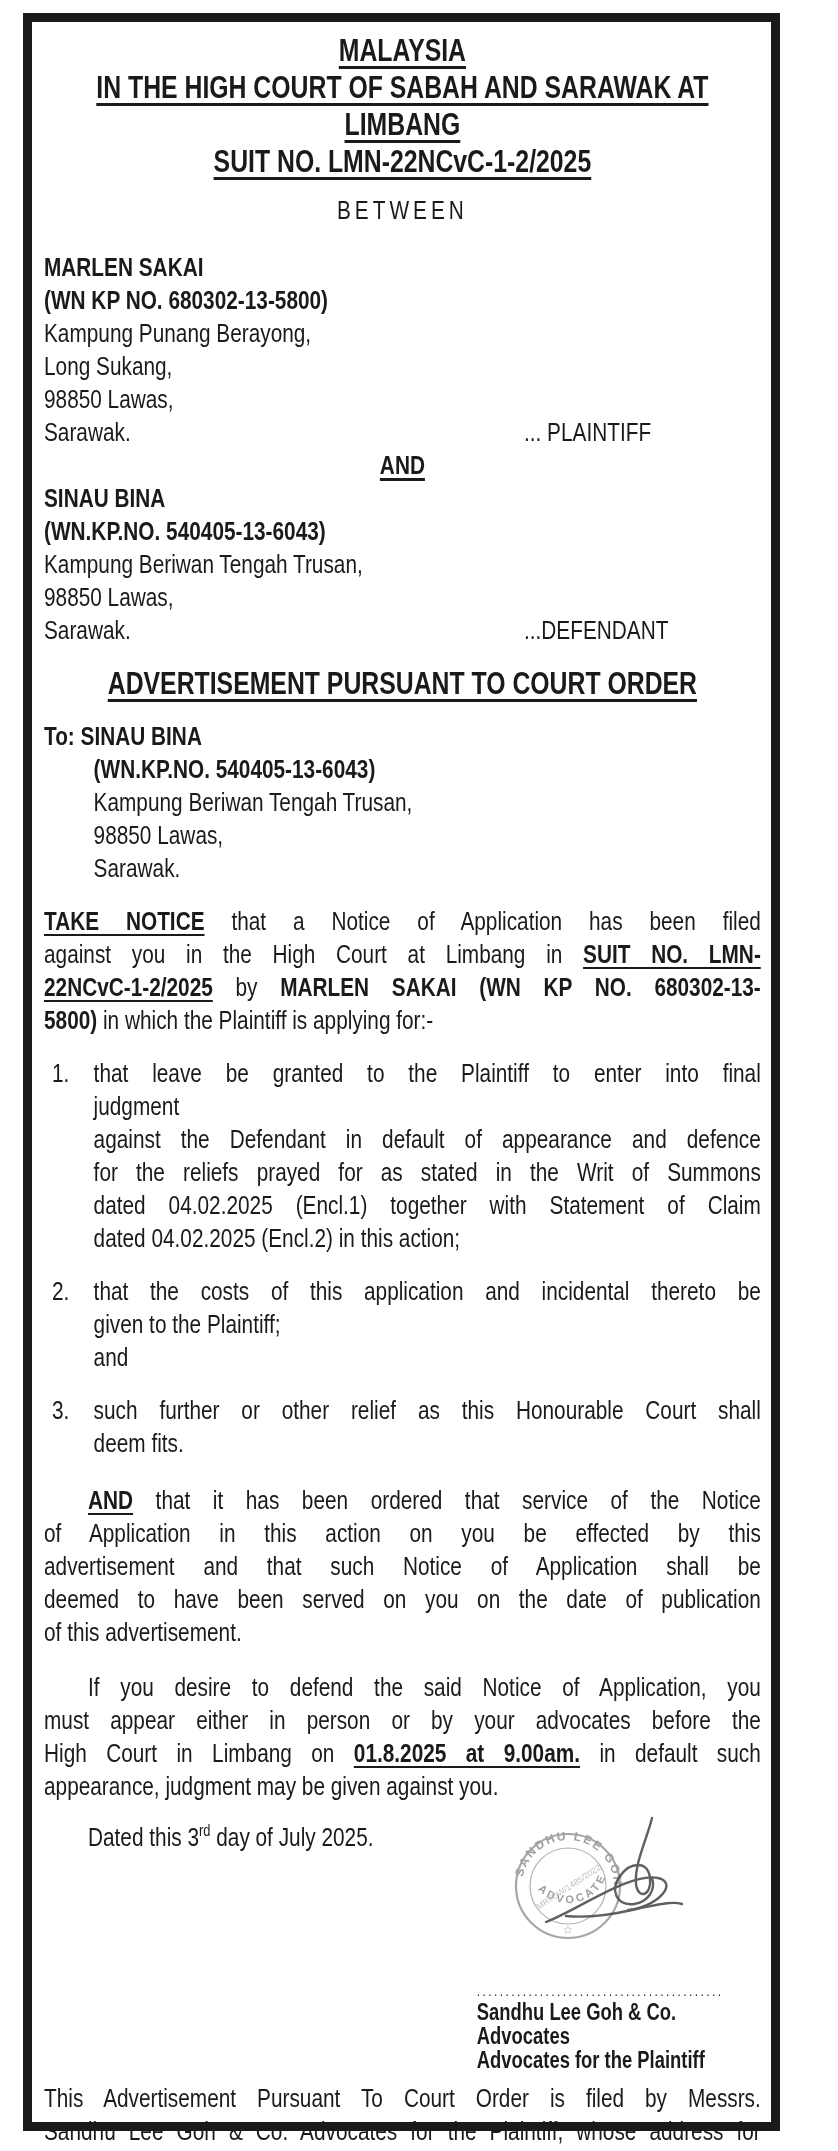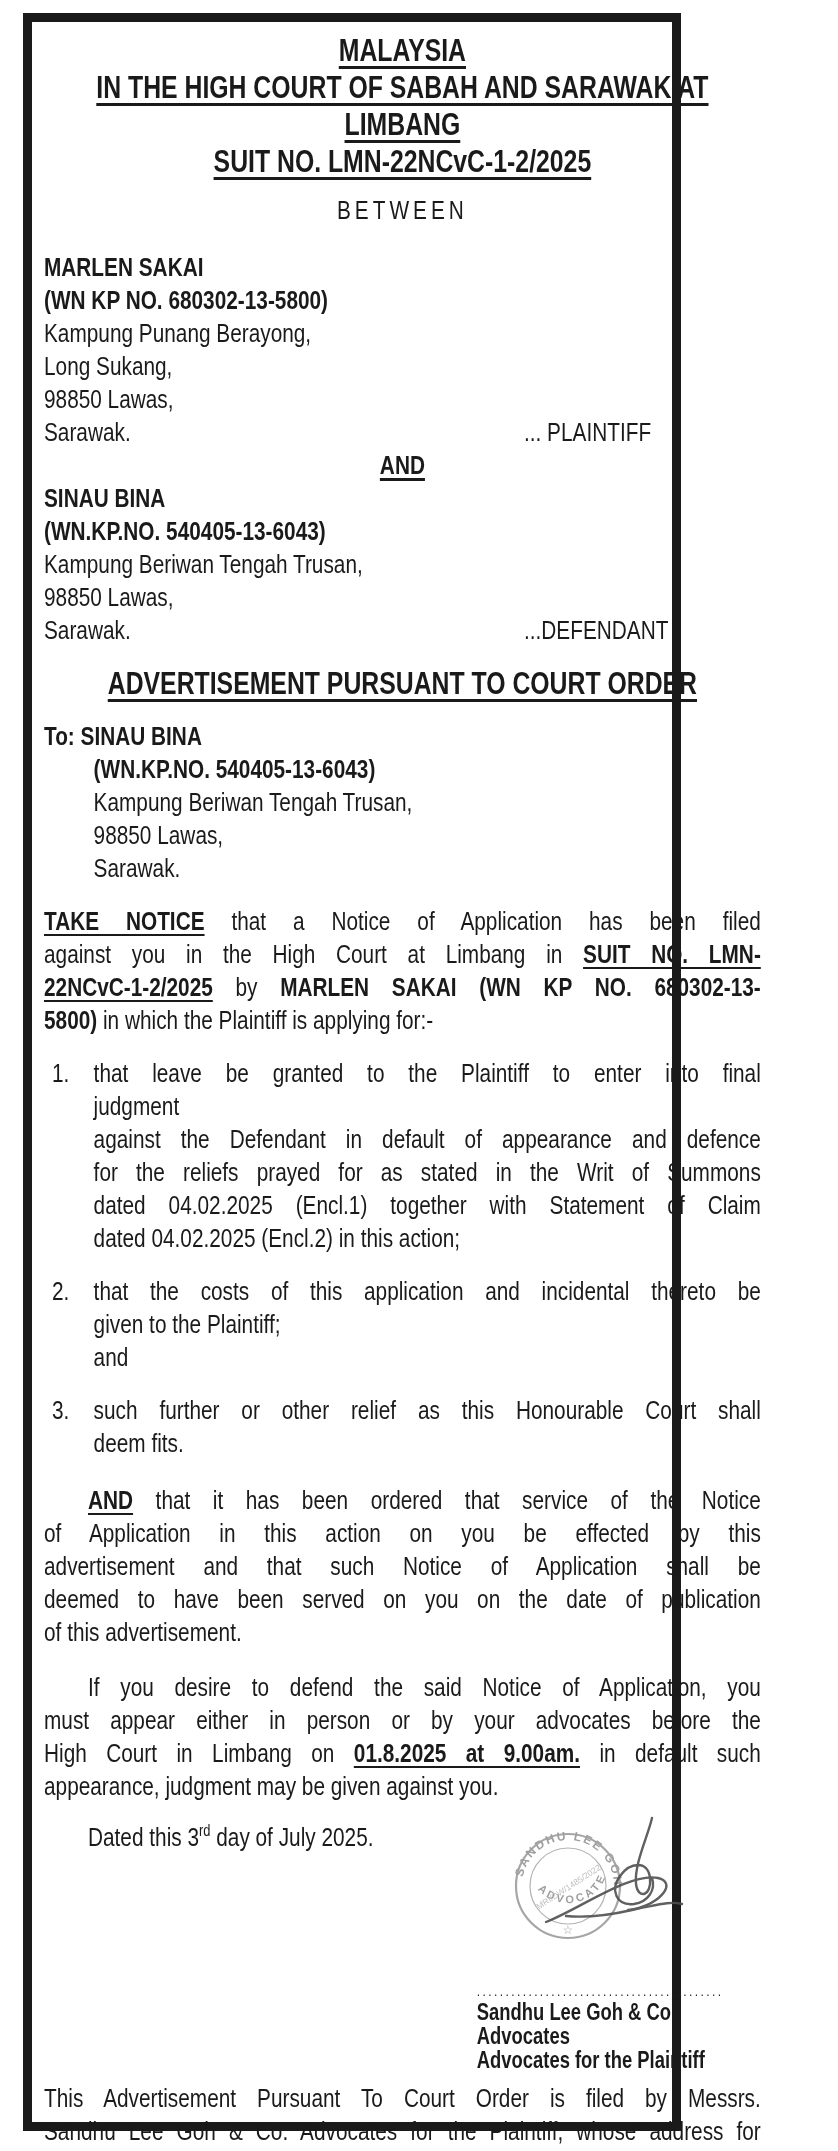--- a/index.html
+++ b/index.html
@@ -1,18 +1,18 @@
 <!DOCTYPE html>
 <html><head>
 <meta charset="utf-8">
 <style>
   html,body{margin:0;padding:0;background:#ffffff;}
   .page{position:relative;width:838px;height:2151px;background:#ffffff;overflow:hidden;
         font-family:"Liberation Sans","DejaVu Sans",sans-serif;color:#1a1a1a;}
-  .doc{position:absolute;left:23px;top:13px;width:658px;height:2118px;box-sizing:border-box;
+  .doc{position:absolute;left:23px;top:13px;width:757px;height:2118px;box-sizing:border-box;
        border:9px solid #1a1a1a;padding:10px 0 0 12px;}
   
   .condense{width:896px;transform:scaleX(0.8);transform-origin:0 0;
             font-size:26px;line-height:33px;}
   .b{font-weight:700;}
   .u{text-decoration:underline;text-underline-offset:4px;text-decoration-thickness:2px;}
   .sup{vertical-align:super;font-size:62%;line-height:0;}
   .hline{font-size:31px;line-height:37px;font-weight:700;text-align:center;}
   .hline .inner{text-decoration:underline;text-underline-offset:5px;text-decoration-thickness:2.5px;}
   .between{margin-top:14px;letter-spacing:5px;text-align:center;}

